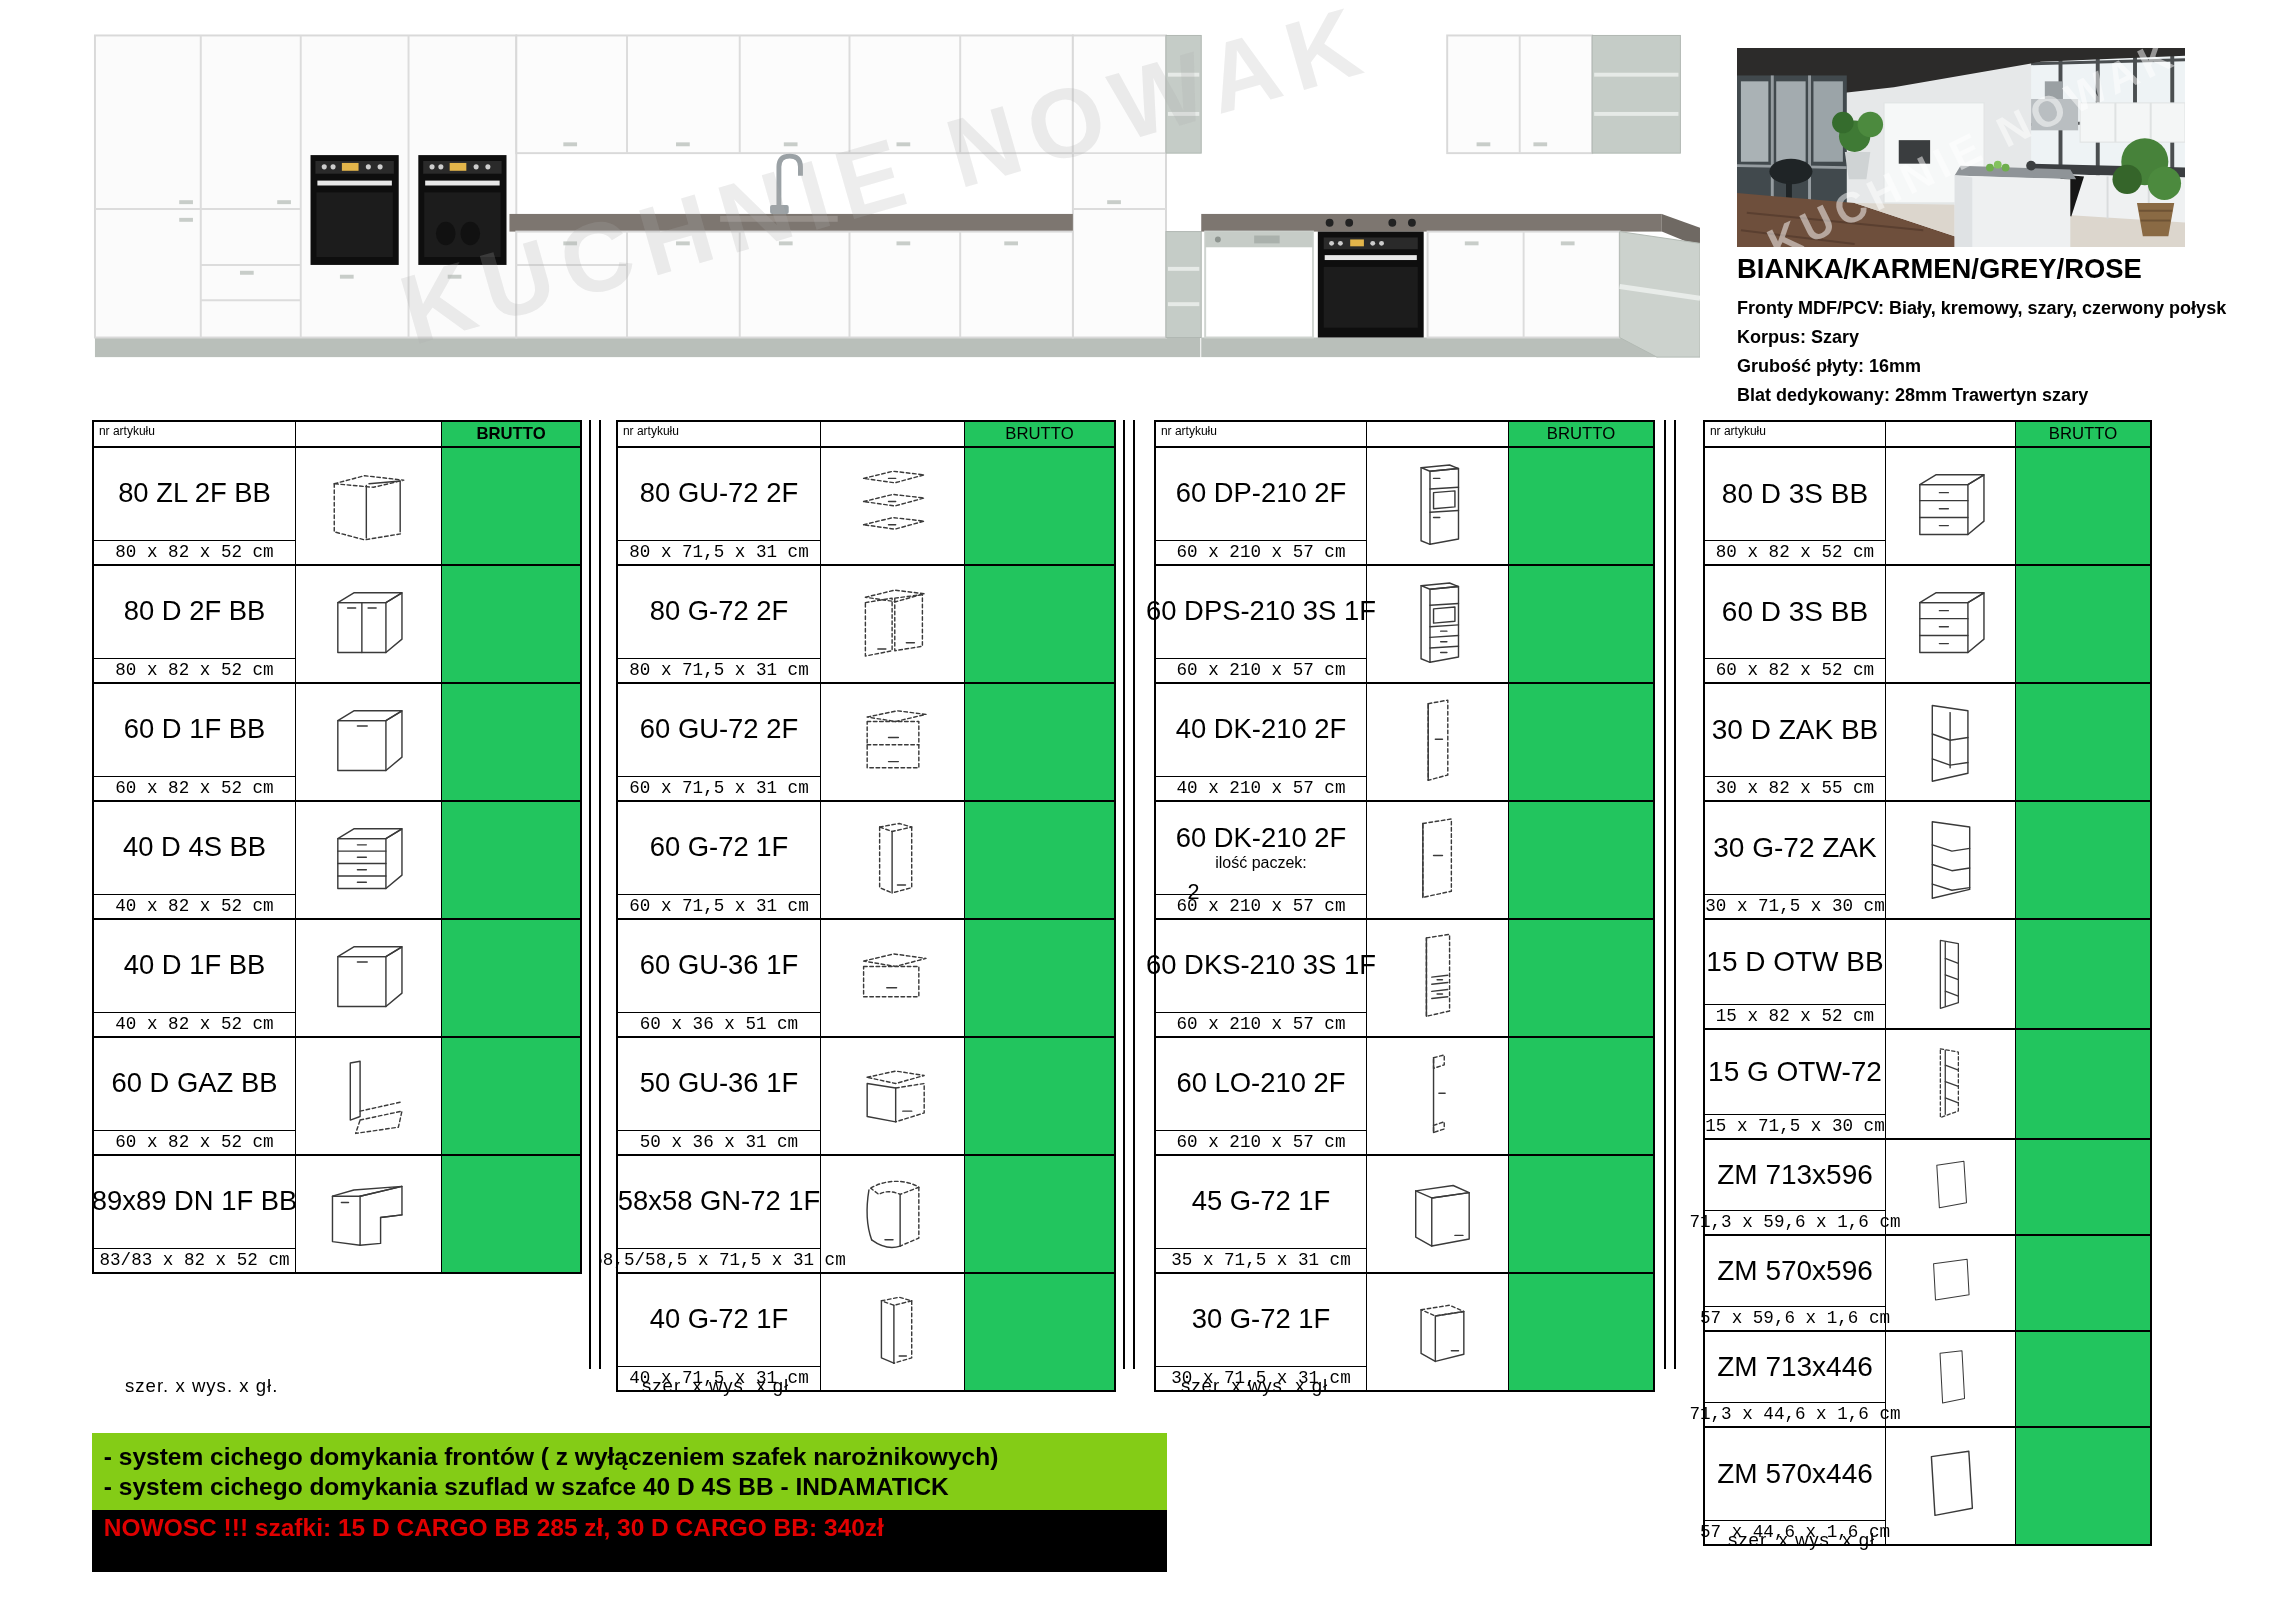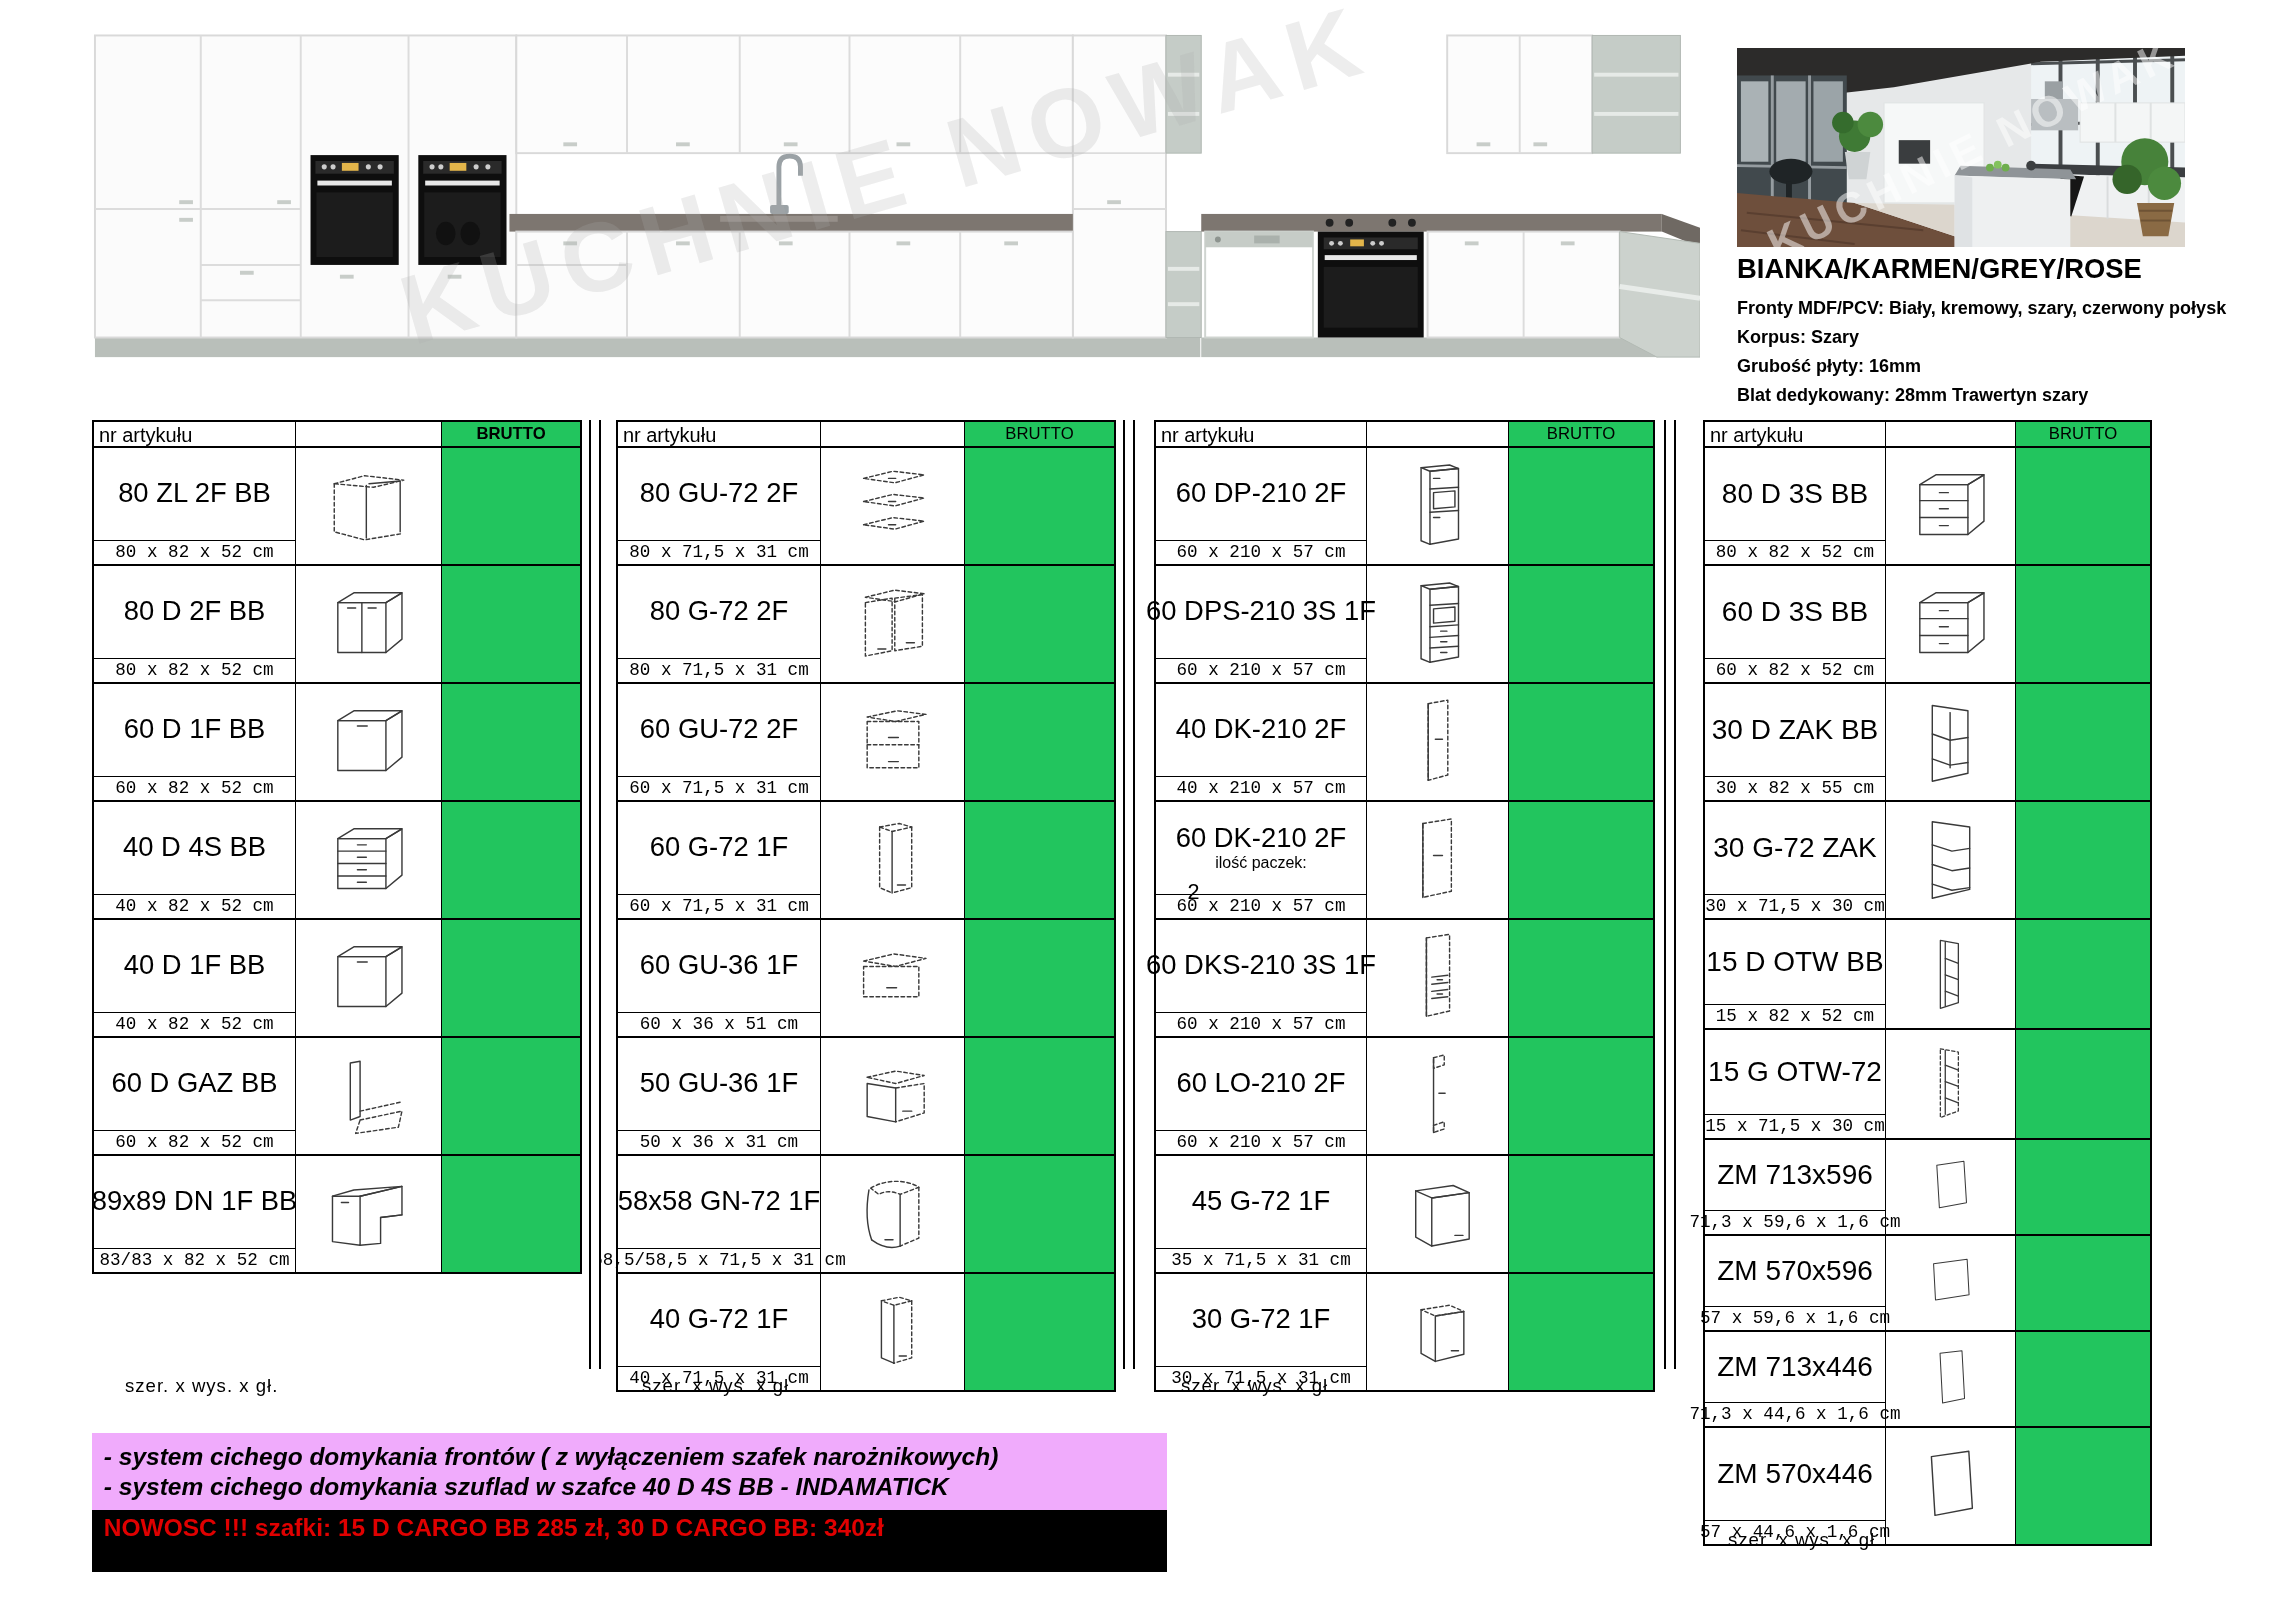--- a/index.html
+++ b/index.html
@@ -24,21 +24,21 @@
   .info-line{font-size:18px;font-weight:bold;line-height:1.62;}
 
   
   .ptable{position:absolute;top:420px;border:2.5px solid #000;background:#fff;box-sizing:border-box;}
   .t1{left:92px;width:490px;}
   .t2{left:616px;width:500px;}
   .t3{left:1154px;width:501px;}
   .t4{left:1703px;width:449px;}
   .thead{display:flex;height:23.5px;}
   .th{box-sizing:border-box;}
-  .th-name{font-size:20px;padding:2px 0 0 4.9px;}
+  .th-name{font-size:12px;padding:2px 0 0 4.9px;}
   .c-price.th{display:flex;align-items:center;justify-content:center;font-size:16.7px;}
   .t1 .c-price.th{font-weight:bold;}
   .c-name{box-sizing:border-box;border-right:1.5px solid #000;}
   .c-icon{box-sizing:border-box;border-right:1.5px solid #000;display:flex;align-items:center;justify-content:center;}
   .c-price{flex:1 1 auto;background:#22c55e;}
   .t1 .c-name{width:202px;} .t1 .c-icon{width:146px;}
   .t2 .c-name{width:203px;} .t2 .c-icon{width:144px;}
   .t3 .c-name{width:211px;} .t3 .c-icon{width:142px;}
   .t4 .c-name{width:181px;} .t4 .c-icon{width:130px;}
   .t-row{display:flex;border-top:2px solid #000;}
@@ -54,21 +54,21 @@
   .row-std svg{width:106px;height:98px;} .row-mid svg{width:94px;height:90px;} .row-sm svg{width:76px;height:71px;}
 
   .gap{position:absolute;top:420px;height:949px;width:11.8px;border-left:2px solid #000;border-right:2px solid #000;background:#fff;box-sizing:border-box;}
   .g1{left:589px;} .g2{left:1123px;} .g3{left:1664px;}
 
   .tfoot{position:absolute;font-size:18.6px;letter-spacing:1px;white-space:nowrap;}
   .f1{left:125px;top:1375px;} .f2{left:642px;top:1375px;} .f3{left:1181px;top:1375px;} .f4{left:1728px;top:1529px;}
 
   
   .notes{position:absolute;left:92px;top:1433px;width:1075px;}
-  .band1{background:#f0abfc;padding:8.8px 0 6.9px 11.8px;font-style:italic;}
+  .band1{background:#84cc16;padding:8.8px 0 6.9px 11.8px;}
   .band2{background:#000000;padding:2.9px 0 29px 11.8px;}
   .nl{font-size:24.5px;font-weight:bold;line-height:1.25;white-space:nowrap;}
   .nl.red{color:#e00000;}
 </style>
 </head>
 <body>
 
 <div class="page">
 
   <div class="elevation">

